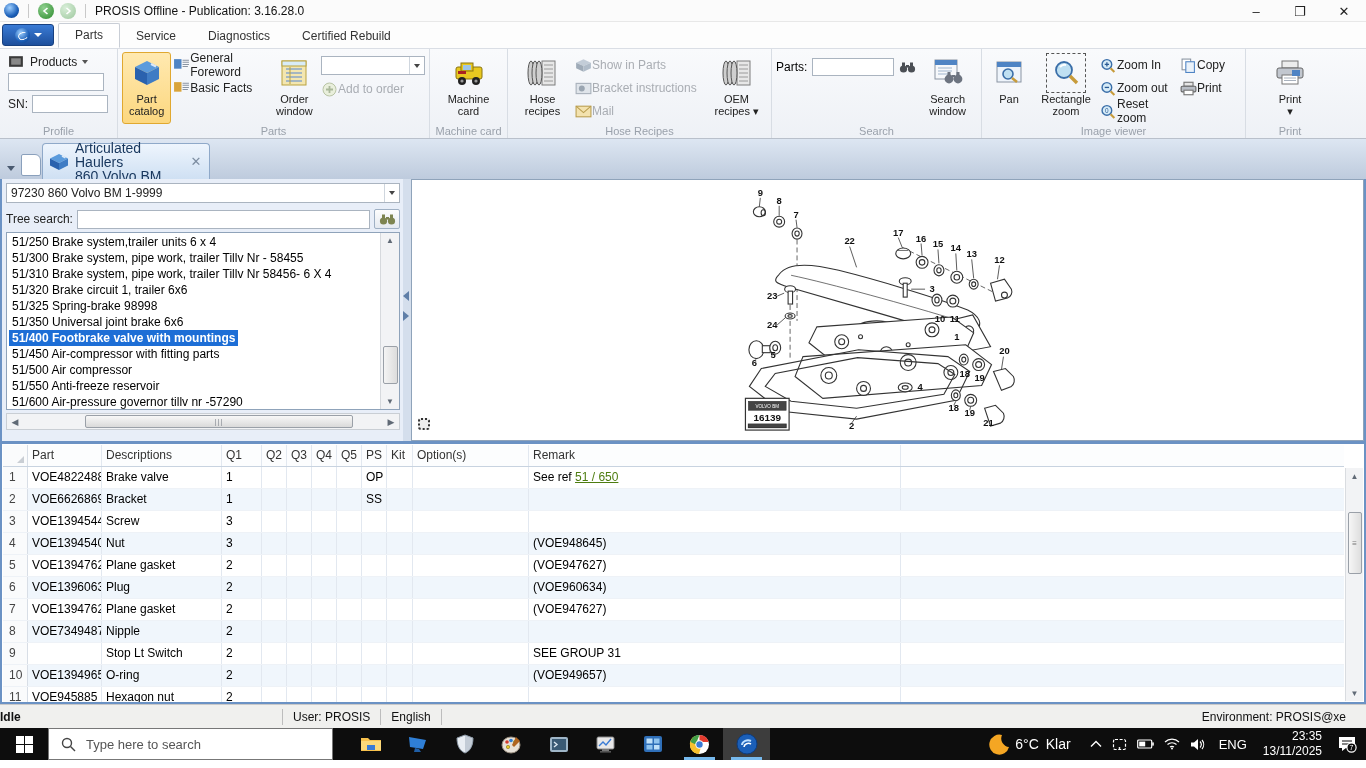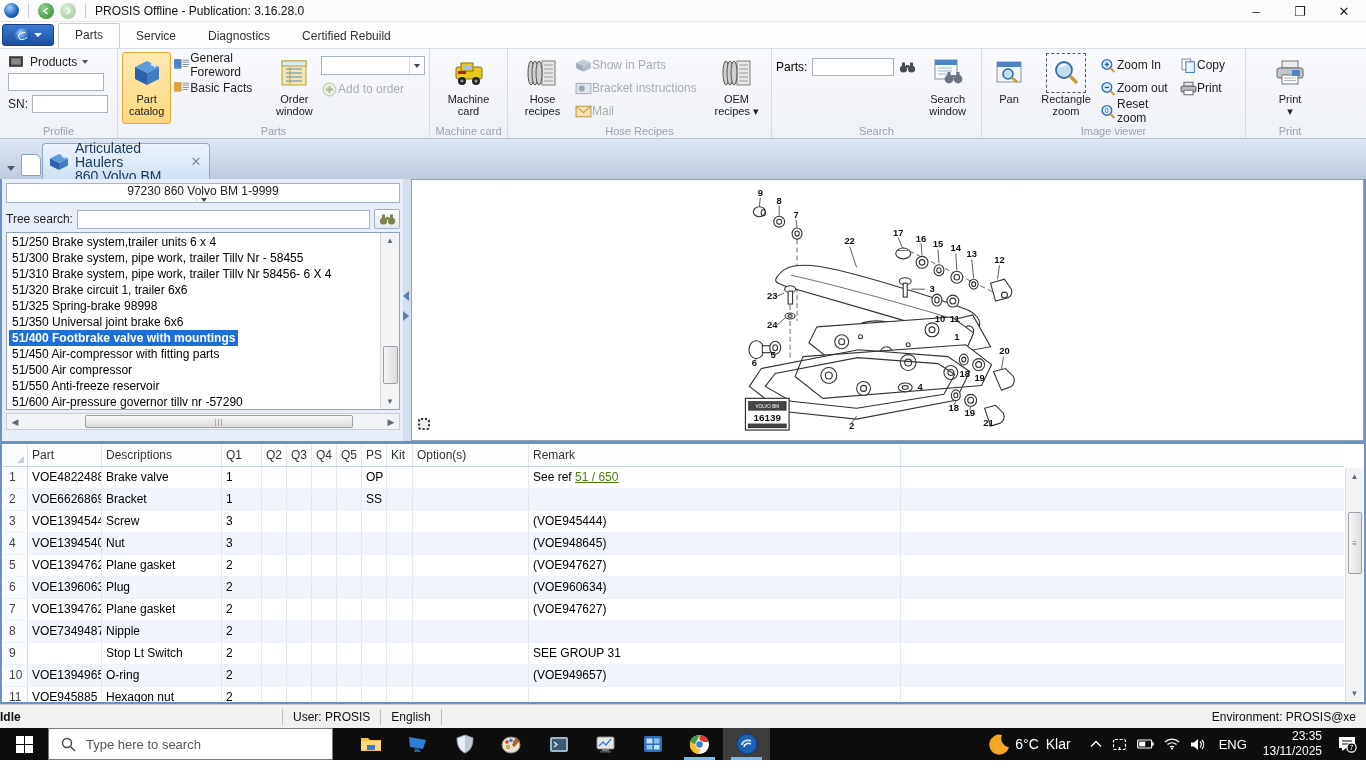--- a/index.html
+++ b/index.html
@@ -79,21 +79,21 @@
   .doctab { position:absolute; left:42px; bottom:0; width:168px; height:36px;
     background:linear-gradient(#eef5fd,#cfe0f3); border:1px solid #8fa9c9; border-bottom:none;
     border-radius:4px 4px 0 0; display:flex; align-items:center; padding:0 6px; gap:6px; }
   .doctab .ttxt { font-size:14px; color:#17365d; line-height:14px; flex:1; }
   .doctab .tclose { color:#7d8da1; font-size:13px; width:14px; text-align:center; }
 
   
   .main { position:absolute; left:0; top:179px; width:1366px; height:262px; background:#c4d0e2;
     border-left:2px solid #6b92c4; border-right:2px solid #6b92c4; display:flex; }
   .left-panel { width:401px; background:#e8eef8; padding:4px 3px 2px 4px; display:flex; flex-direction:column; }
-  .model-combo { height:20px;flex-direction:column; }
+  .model-combo { height:20px; }
   .tree-search { display:flex; align-items:center; margin-top:6px; gap:4px; font-size:12px; color:#222; }
   .ts-input { flex:1; height:19px; border:1px solid #aab4c0; background:#fff; font-size:12px; padding:0 3px; font-family:inherit;}
   .ts-btn { width:26px; height:20px; border:1px solid #9fb0c4; background:linear-gradient(#fdfdfd,#e4e9f0);
     display:flex; align-items:center; justify-content:center; border-radius:2px; }
   .tree-box { position:relative; margin-top:3px; height:178px; border:1px solid #8fa3ba; background:#fff; overflow:hidden; }
   .tree-list { list-style:none; font-size:12px; color:#000; padding:1px 0 0 2px; }
   .tree-list li { height:16px; line-height:16px; white-space:nowrap; padding:0 3px; width:max-content;}
   .tree-list li.selected { background:#1d6ed6; color:#fff; font-weight:bold; }
   .vsb { position:absolute; right:0; top:0; bottom:0; width:19px; background:#f2f3f5; border-left:1px solid #d6d9dd;
     display:flex; flex-direction:column; align-items:center; }
@@ -145,21 +145,21 @@
   .gvsb .thumb { width:14px; height:62px; background:linear-gradient(90deg,#f6f6f6,#dedede); border:1px solid #9aa0a8; border-radius:2px;
     display:flex; align-items:center; justify-content:center; color:#777; font-size:8px; line-height:3px; }
   .gvsb .flex { flex:1; }
 
   
   .statusbar { position:absolute; left:0; top:704px; width:1366px; height:24px; background:#f0f0ee;
     border-top:1px solid #c9c9c9; display:flex; align-items:center; font-size:12px; color:#111; }
   .sb-state { font-weight:bold; width:282px; }
   .sb-sep { width:1px; height:16px; background:#bdbdbd; }
   .sb-item { padding:0 10px; }
-  .sb-env { margin-left:auto; padding-right:10px; }
+  .sb-env { margin-left:auto; padding-right:20px; }
 
   
   .taskbar { position:absolute; left:0; top:728px; width:1366px; height:32px; background:#0d0d0d;
     display:flex; align-items:stretch; color:#fff; }
   .tb-start { width:48px; display:flex; align-items:center; justify-content:center; }
   .tb-search { width:285px; background:#fff; display:flex; align-items:center; gap:10px; padding-left:12px;
     border:1px solid #777; }
   .tb-search span { color:#555; font-size:13px; }
   .tb-icons { display:flex; align-items:stretch; margin-left:14px; }
   .tb-app { width:47px; display:flex; align-items:center; justify-content:center; position:relative; }
@@ -803,21 +803,20 @@
     <span class="gcell c-part">VOE13945444</span>
     <span class="gcell c-desc">Screw</span>
     <span class="gcell c-q1">3</span>
     <span class="gcell c-q"></span>
     <span class="gcell c-q"></span>
     <span class="gcell c-q"></span>
     <span class="gcell c-q"></span>
     <span class="gcell c-ps"></span>
     <span class="gcell c-kit"></span>
     <span class="gcell c-opt"></span>
-    <span class="gcell c-rem"><span>(VOE945444)</span></span>
     <span class="gcell c-fill"></span>
   </div>
           <div class="grow alt">
     <span class="gcell c-num">4</span>
     <span class="gcell c-part">VOE13945408</span>
     <span class="gcell c-desc">Nut</span>
     <span class="gcell c-q1">3</span>
     <span class="gcell c-q"></span>
     <span class="gcell c-q"></span>
     <span class="gcell c-q"></span>

